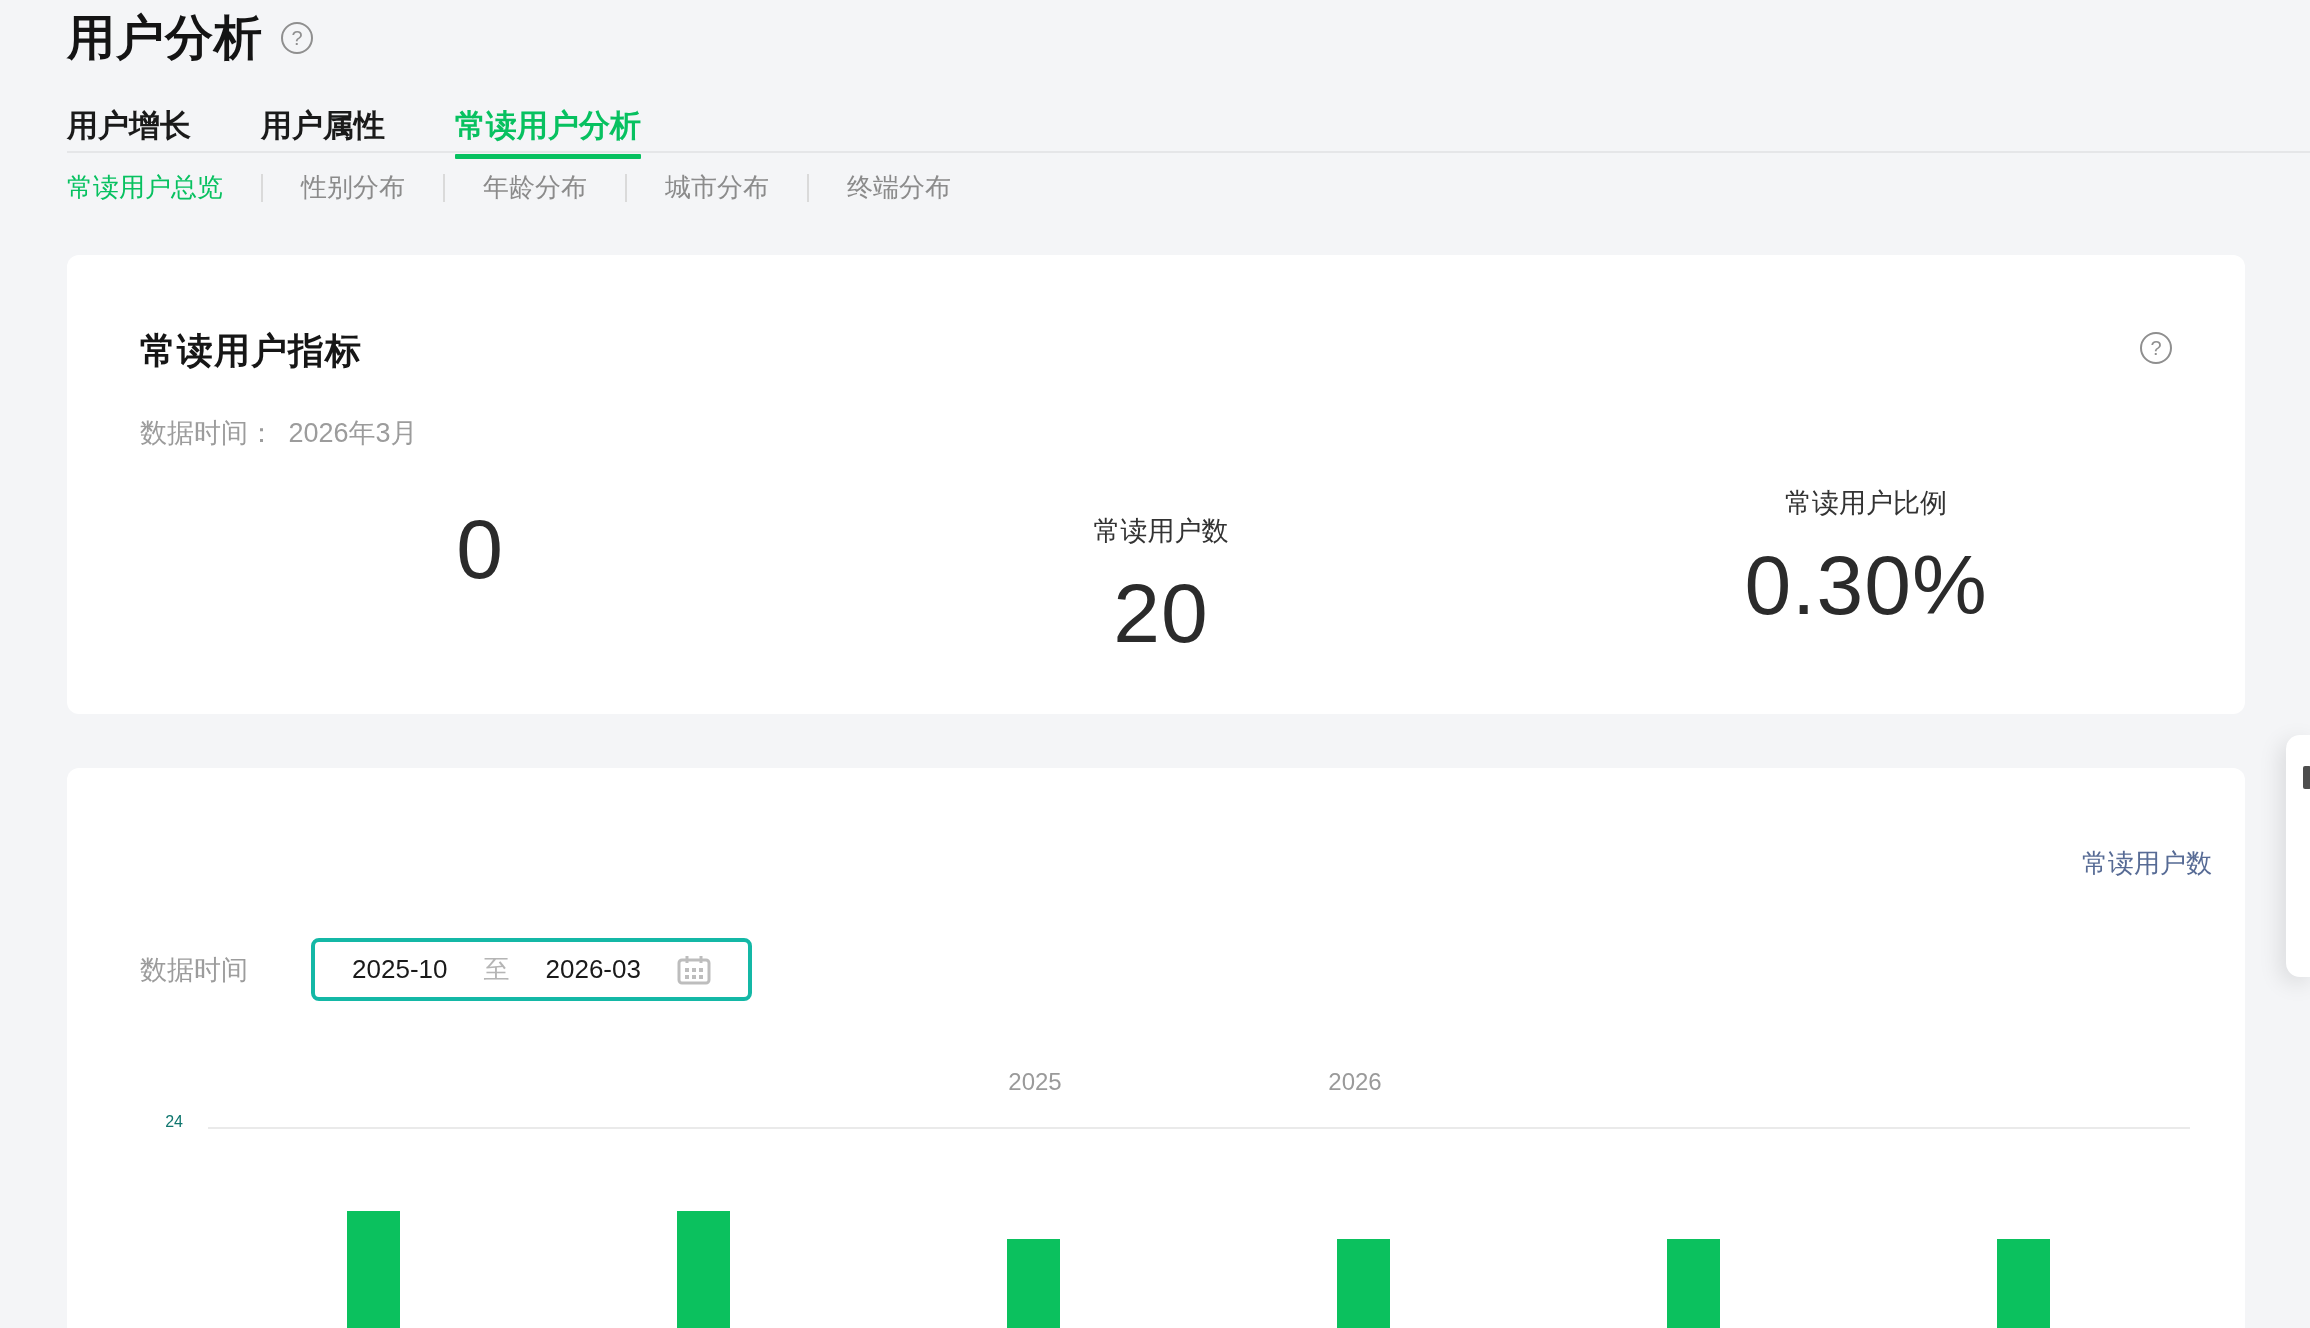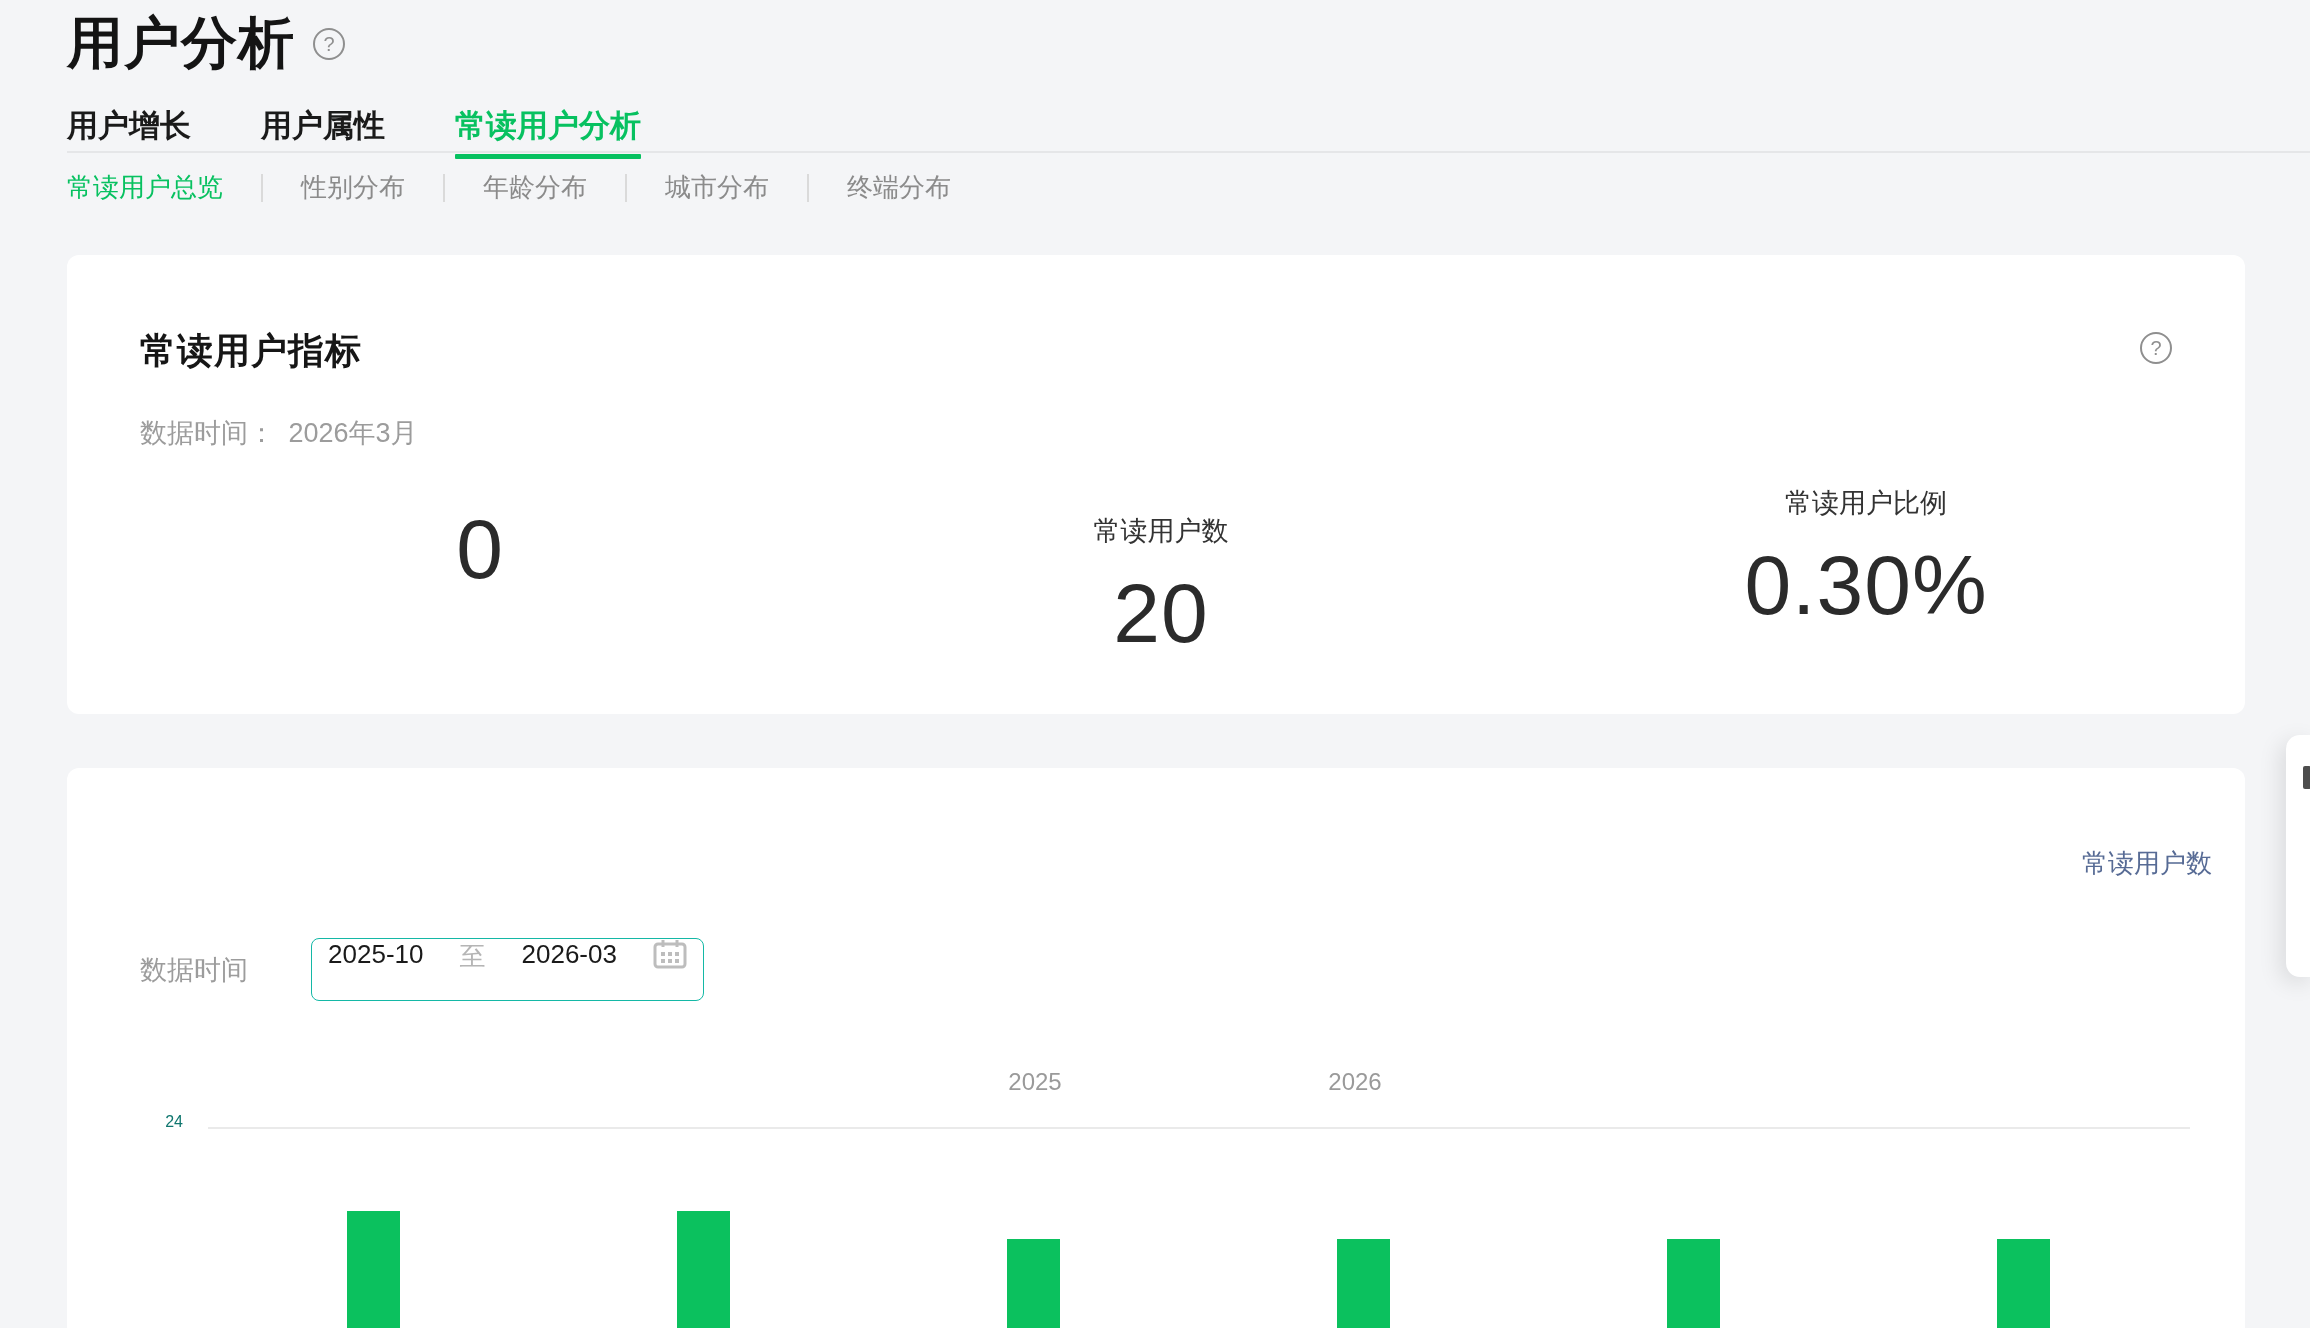--- a/index.html
+++ b/index.html
@@ -6,21 +6,21 @@
   html,body { width:2310px; height:1328px; overflow:hidden; }
   body {
     font-family:"Liberation Sans","DejaVu Sans",sans-serif;
     background:#f4f5f7;
     color:#1a1a1a;
     position:relative;
   }
 
   
   .page-header { position:absolute; left:67px; top:6px; display:flex; align-items:center; gap:18px; }
-  .page-title { font-size:56px; font-weight:600; color:#141414; letter-spacing:1px; }
+  .page-title { font-size:48px; font-weight:600; color:#141414; letter-spacing:1px; }
   .help-circle {
     width:32px; height:32px; border:2px solid #8f8f8f; border-radius:50%;
     display:flex; align-items:center; justify-content:center;
     color:#8f8f8f; font-size:20px; font-weight:400; cursor:pointer; flex:0 0 auto;
   }
 
   
   .tabs-divider { position:absolute; left:67px; right:0; top:151px; height:2px; background:#e5e6e8; }
   .tabs { position:absolute; left:67px; top:101px; height:52px; display:flex; gap:70px; }
   .tab { position:relative; font-size:31px; font-weight:600; color:#1a1a1a; cursor:pointer; padding-top:4px; }
@@ -53,23 +53,23 @@
   #metric-0 { left:113px; }
   #metric-1 { left:794px;margin-top:28px; }
   #metric-2 { left:1499px; }
 
   
   #chart-card { top:768px; height:560px; overflow:hidden; border-bottom-left-radius:0; border-bottom-right-radius:0; }
   #chart-card .card-title { top:64px; }
   .download-link { position:absolute; right:33px; top:78px; font-size:26px; color:#576b95; cursor:pointer; }
   .date-row-label { position:absolute; left:73px; top:184px; font-size:27px; color:#9c9c9c; }
   .date-range-box {
-    position:absolute; left:244px; top:170px; width:393px; height:63px;
-    border:1px solid #14b8a6; border-radius:8px; background:#fff;
-    display:flex; align-items:flex-start; justify-content:center; gap:36px; cursor:pointer;
+    position:absolute; left:244px; top:170px; width:441px; height:63px;
+    border:4px solid #14b8a6; border-radius:8px; background:#fff;
+    display:flex; align-items:center; justify-content:center; gap:36px; cursor:pointer;
   }
   .date-value { font-size:26px; color:#1a1a1a; }
   .date-sep { font-size:26px; color:#b5b5b5; }
   .calendar-icon { width:34px; height:30px; flex:0 0 auto; }
 
   
   .chart { position:absolute; left:0; top:0; width:100%; height:100%; }
   .year-label { position:absolute; top:300px; width:140px; text-align:center; font-size:24px; color:#9a9a9a; }
   #year-0 { left:898px; }
   #year-1 { left:1218px; }

